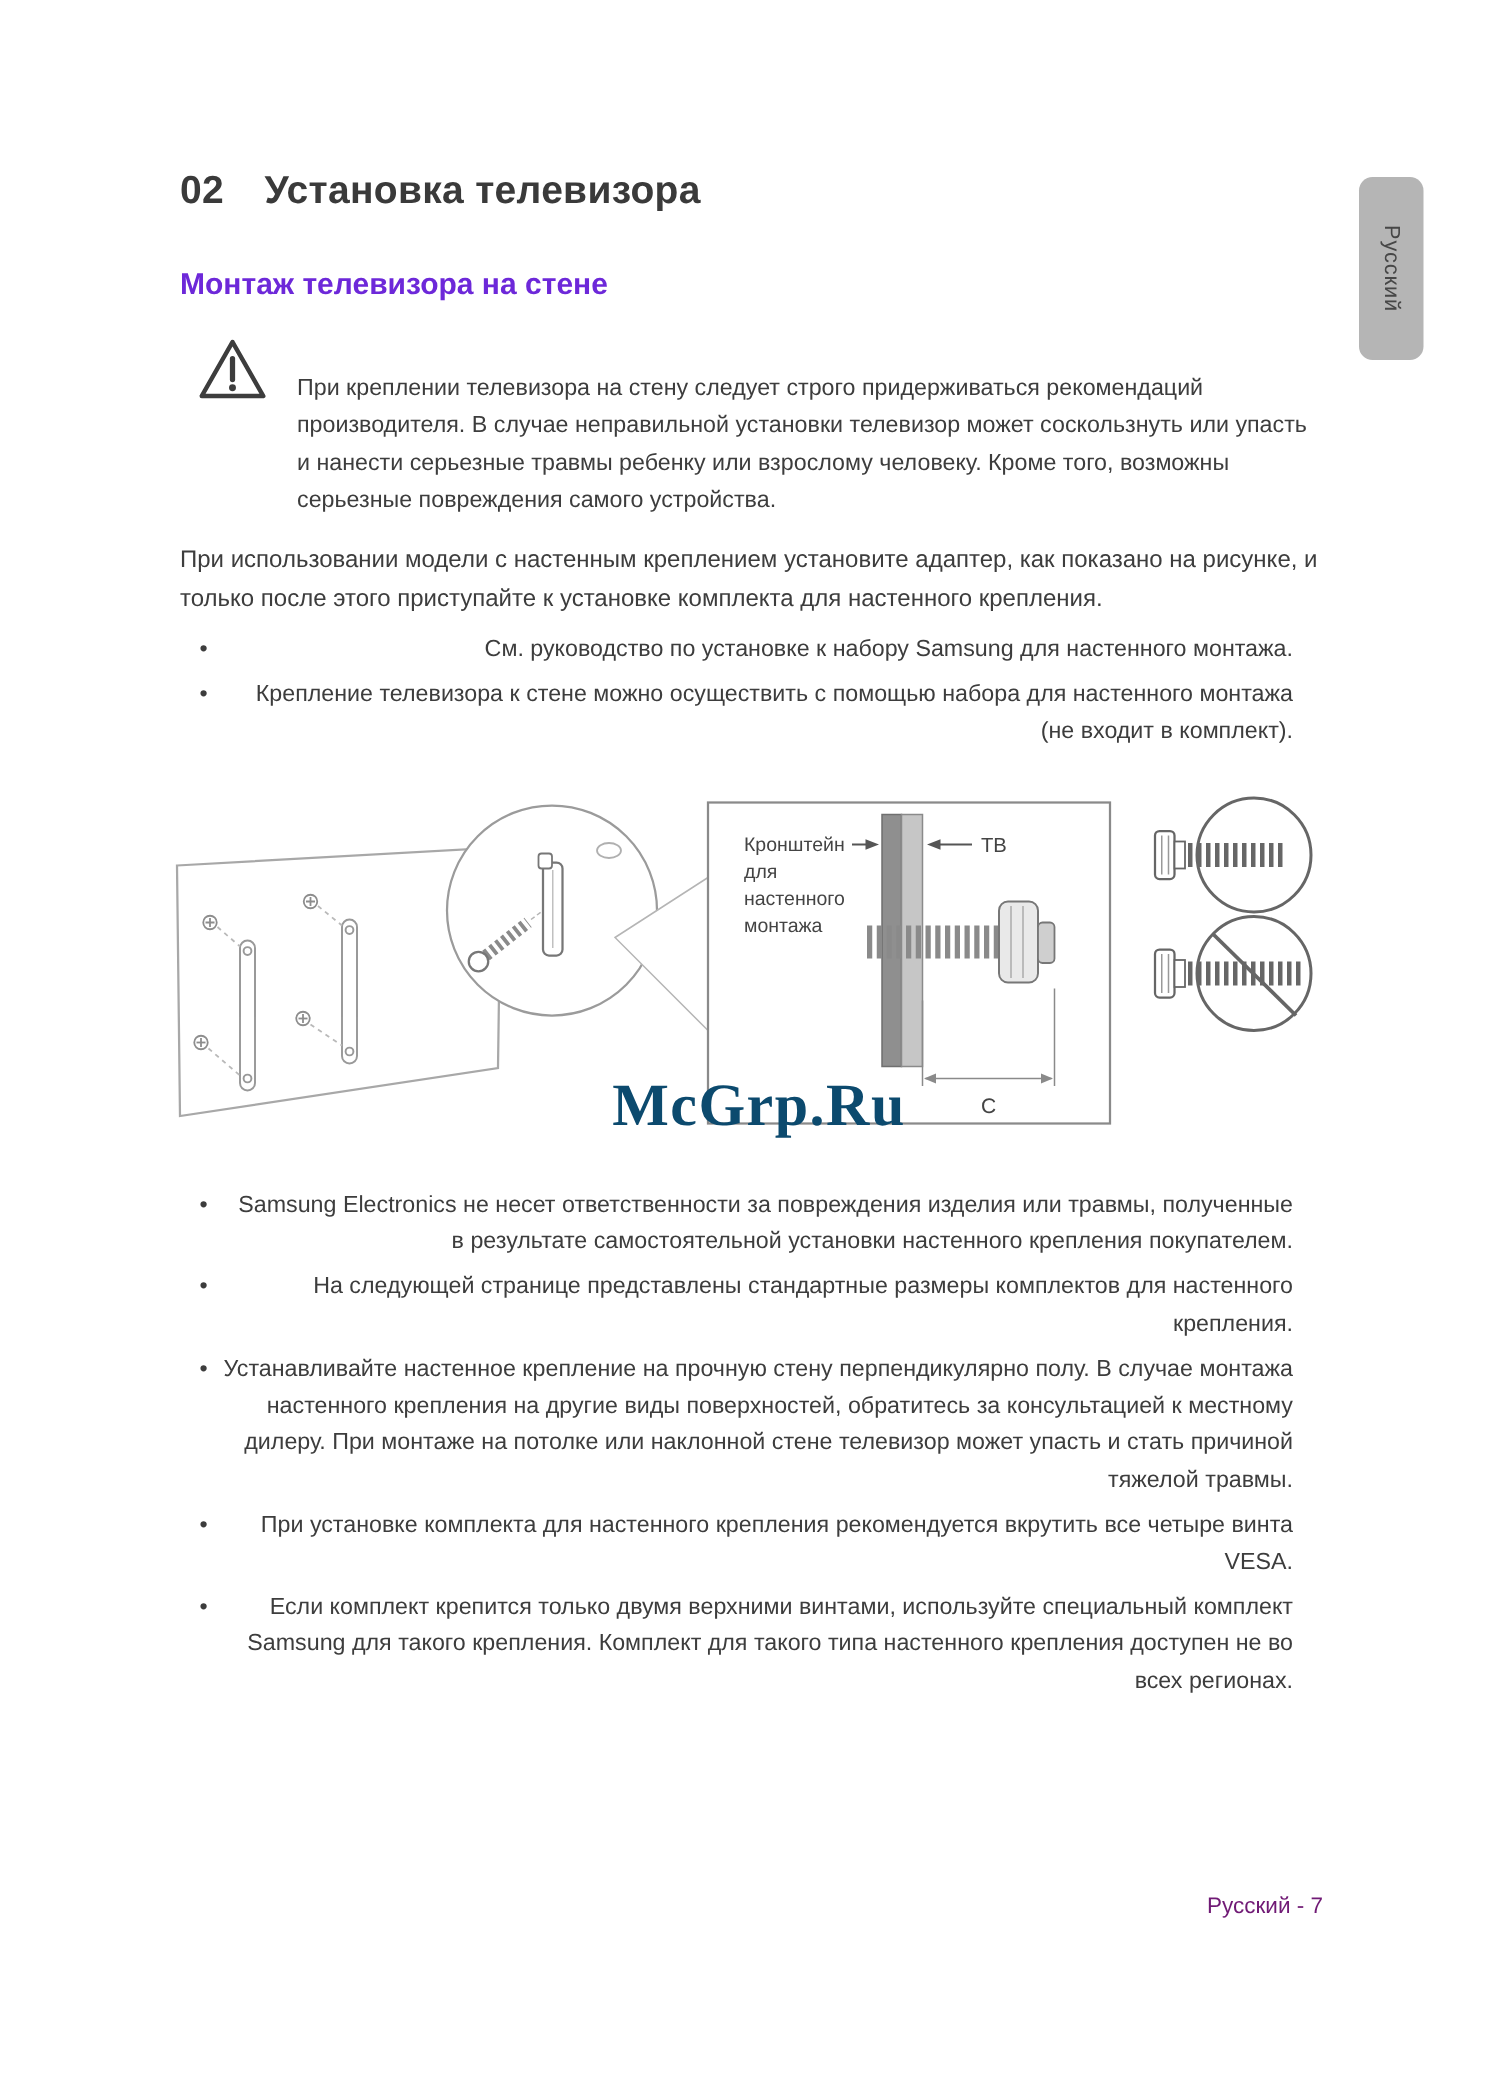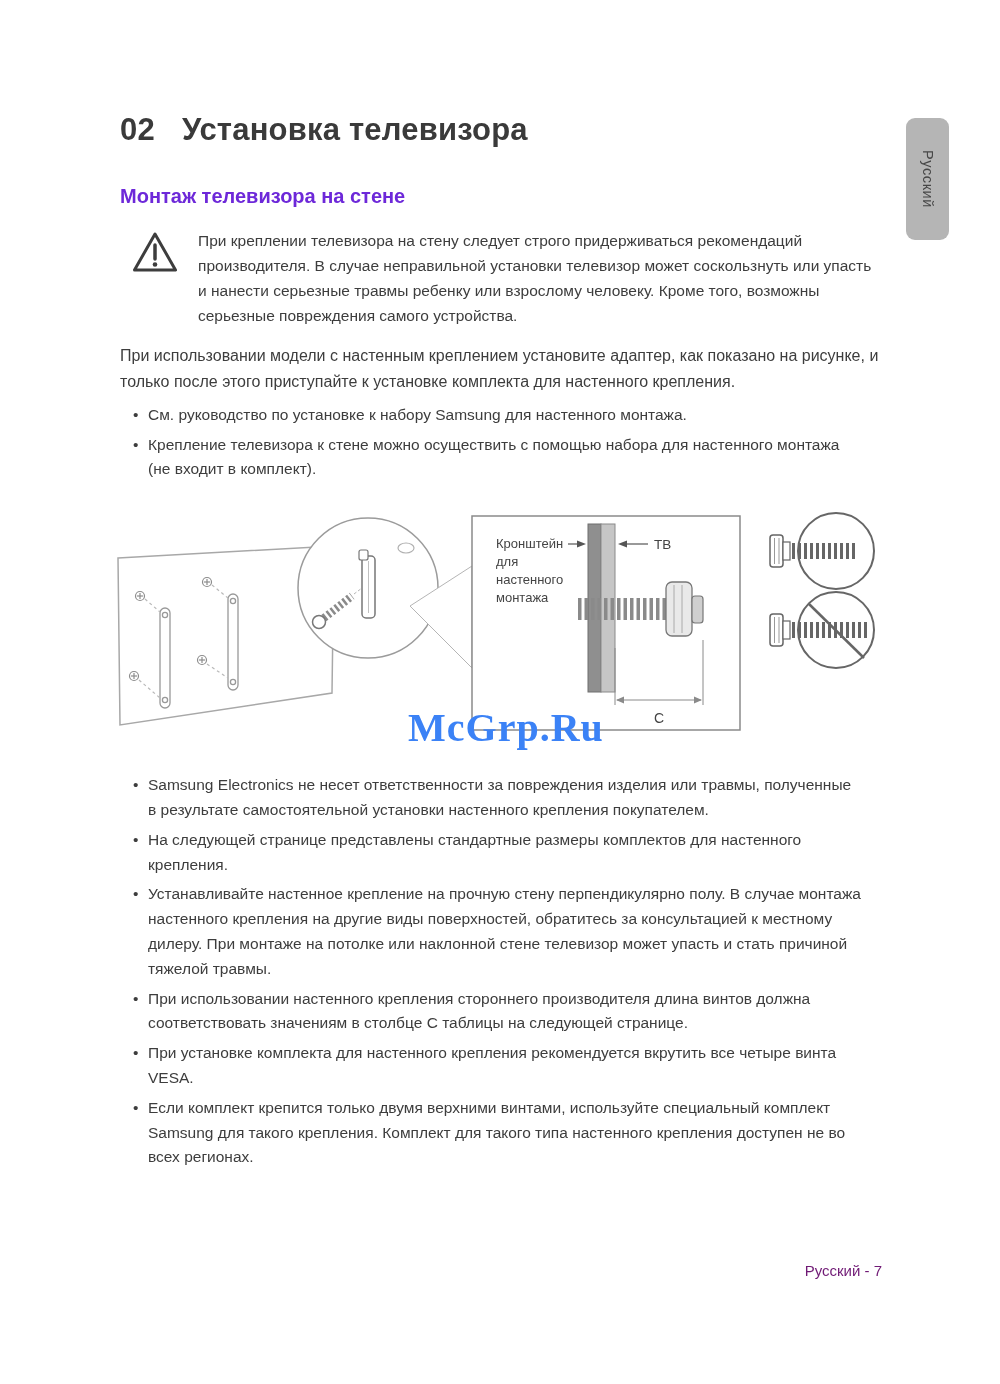--- a/index.html
+++ b/index.html
@@ -1,41 +1,41 @@
 <!DOCTYPE html>
 <html><head>
 <meta charset="utf-8">
 <style>
   * { margin:0; padding:0; box-sizing:border-box; }
   html,body { background:#ffffff; }
   body { font-family:"Liberation Sans","DejaVu Sans",sans-serif; }
   .page { position:relative; width:1000px; height:1384px; background:#fff; color:#3d3d3d; overflow:hidden; }
   .content { padding:112px 120px 0 120px; }
 
-  .chapter { font-size:31px; font-weight:700; color:#3a3a3a; letter-spacing:.2px; line-height:1.15; }
+  .chapter { font-size:26px; font-weight:700; color:#3a3a3a; letter-spacing:.2px; line-height:1.15; }
   .chapter-num { margin-right:27px; }
 
   h2.section { margin-top:37px; font-size:20px; font-weight:700; color:#6d28d9; }
 
   .warning { margin-top:20px; display:flex; }
   .warning-icon { width:46px; flex:none; margin:3px 20px 0 12px; }
-  .warning-text { font-size:15.5px; line-height:1.62; max-width:695px; }
+  .warning-text { font-size:15.5px; line-height:1.62; max-width:695px;margin-top:24px; }
 
   .intro { margin-top:15px; font-size:16px; line-height:1.62; max-width:766px; }
 
   ul.notes { list-style:none; margin-top:8px; }
-  ul.notes li { position:relative; padding-left:28px; font-size:15.5px; line-height:1.6; margin:5px 0; max-width:742px; }
+  ul.notes li { position:relative; padding-left:28px; font-size:15.5px; line-height:1.6; margin:5px 0; max-width:742px;text-align:right; }
   ul.notes li::before { content:"\2022"; position:absolute; left:13px; top:0; color:#3d3d3d; }
 
   .diagram { position:relative; margin:26px 0 0 -10px; width:780px; height:255px; }
   .diagram svg text { font-family:"Liberation Sans","DejaVu Sans",sans-serif; fill:#444; }
 
-  .watermark { position:absolute; left:288px; top:196px; width:216px; text-align:center;
+  .watermark { position:absolute; left:288px; top:186px; width:216px; text-align:center;
                font-family:"Liberation Serif","DejaVu Serif",serif; font-size:40px; font-weight:700;
-               color:#3b82f6; letter-spacing:1px; }
+               color:#0c4a6e; letter-spacing:1px; }
 
   ul.notes.bottom { margin-top:10px; }
 
   .side-tab { position:absolute; top:118px; right:51px; width:43px; height:122px; background:#b5b5b5;
               border-radius:9px; display:flex; align-items:center; justify-content:center; }
   .side-tab span { writing-mode:vertical-rl; font-size:14.5px; color:#474747; letter-spacing:.6px; }
 
   .footer { position:absolute; top:1262px; right:118px; font-size:15px; color:#701a75; }
 </style>
 </head>
@@ -180,21 +180,20 @@
         </g>
       </svg>
 
       <div class="watermark">McGrp.Ru</div>
     </div>
 
     <ul class="notes bottom">
       <li><span>Samsung Electronics не несет ответственности за повреждения изделия или травмы, полученные в результате самостоятельной установки настенного крепления покупателем.</span></li>
       <li><span>На следующей странице представлены стандартные размеры комплектов для настенного крепления.</span></li>
       <li><span>Устанавливайте настенное крепление на прочную стену перпендикулярно полу. В случае монтажа настенного крепления на другие виды поверхностей, обратитесь за консультацией к местному дилеру. При монтаже на потолке или наклонной стене телевизор может упасть и стать причиной тяжелой травмы.</span></li>
-      <li><span>При использовании настенного крепления стороннего производителя длина винтов должна соответствовать значениям в столбце C таблицы на следующей странице.</span></li>
       <li><span>При установке комплекта для настенного крепления рекомендуется вкрутить все четыре винта VESA.</span></li>
       <li><span>Если комплект крепится только двумя верхними винтами, используйте специальный комплект Samsung для такого крепления. Комплект для такого типа настенного крепления доступен не во всех регионах.</span></li>
     </ul>
 
   </div>
 
   <div class="footer">Русский - 7</div>
 
 </div>
 

